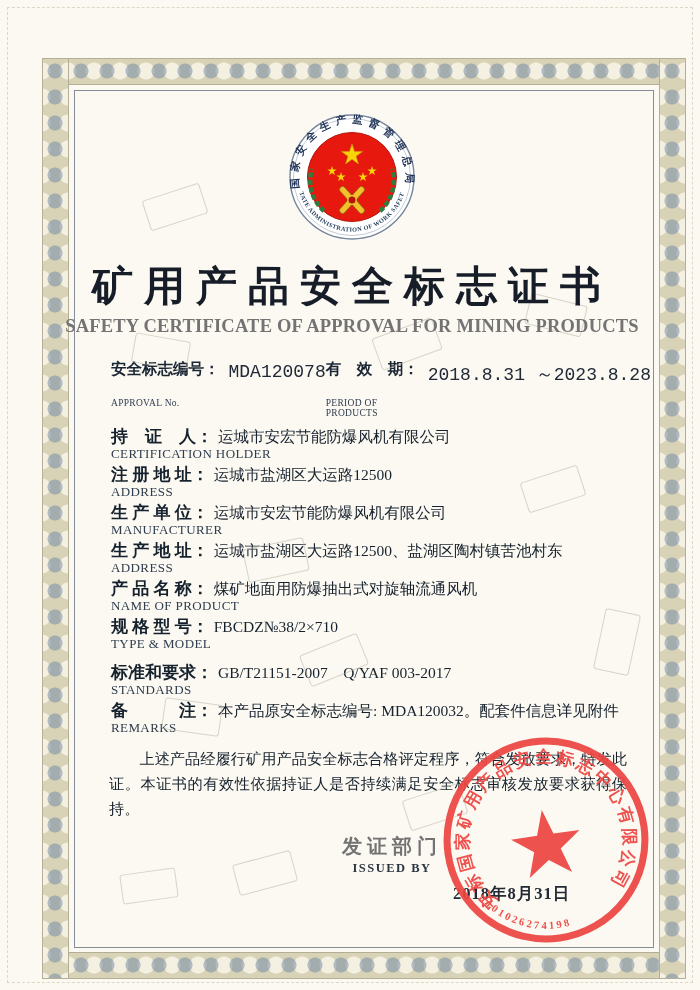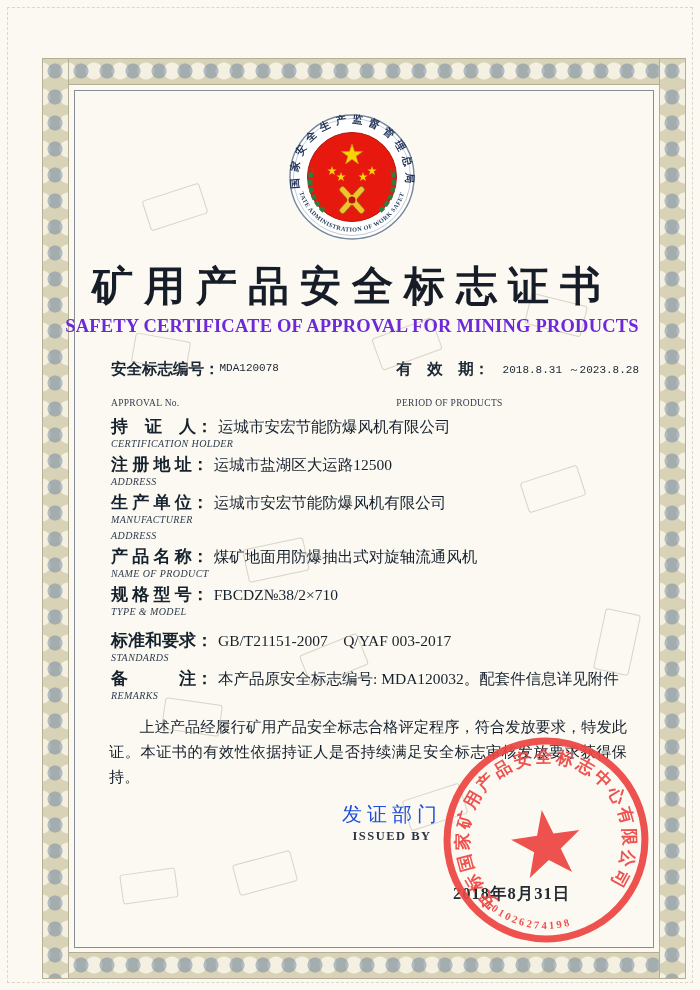--- a/index.html
+++ b/index.html
@@ -22,42 +22,42 @@
 
   .content{position:absolute;left:74px;top:90px;right:46px;bottom:42px;border:1.5px solid #868d98;}
 
   
   .ghost{position:absolute;border:1px solid rgba(186,183,170,.55);border-radius:3px;}
 
   .emblem-wrap{text-align:center;margin-top:22px;transform:translateX(-12px);}
   .title{margin-top:14px;text-align:center;transform:translateX(-12px);
     font-size:41px;font-weight:bold;letter-spacing:11px;color:#171d28;white-space:nowrap;}
   .subtitle{margin-top:2px;text-align:center;transform:translateX(-12px);
-    font-size:18.5px;font-weight:bold;letter-spacing:.2px;color:#6d28d9;}
+    font-size:18.5px;font-weight:bold;letter-spacing:.2px;color:#737373;}
 
   .approval-row{display:flex;justify-content:space-between;margin:22px 14px 0 36px;}
   .ap-group{display:flex;align-items:flex-start;}
   .lbl-stack .cn{font-size:15.5px;font-weight:bold;color:#1a2534;white-space:pre;}
   .lbl-stack .en{font-size:9.5px;letter-spacing:.3px;color:#2e3c4e;margin-top:18px;}
-  .ap-val{font-size:11px;font-family:"Liberation Mono","DejaVu Sans Mono",monospace;
-    color:#202a38;padding-top:3px;white-space:nowrap;}
+  .ap-val{font-size:18px;font-family:"Liberation Mono","DejaVu Sans Mono",monospace;
+    color:#202a38;margin-left:9px;padding-top:3px;white-space:nowrap;}
 
   .fields{margin:8px 10px 0 36px;}
   .field{margin-top:4px;}
   .field.gap{margin-top:12px;}
   .f-line{display:flex;align-items:baseline;line-height:22px;}
   .f-label{font-size:17px;font-weight:bold;color:#16212e;white-space:pre;flex:none;}
   .f-value{font-size:15.5px;color:#16212e;margin-left:5px;white-space:nowrap;}
-  .f-en{font-size:10px;line-height:12px;letter-spacing:.4px;color:#2e3c4e;font-style:italic;}
+  .f-en{font-size:13px;line-height:12px;letter-spacing:.4px;color:#2e3c4e;}
 
   .statement{margin:12px 26px 0 34px;font-size:15.2px;line-height:25px;
     text-indent:2em;color:#16212e;text-align:justify;}
 
   .issued{width:150px;margin:12px auto 0;text-align:center;transform:translateX(28px);}
-  .issued .cn{font-size:20px;font-weight:normal;letter-spacing:5px;color:#1d4ed8;}
+  .issued .cn{font-size:20px;font-weight:bold;letter-spacing:5px;color:#737373;}
   .issued .en{font-size:12.5px;font-weight:bold;letter-spacing:1.5px;color:#2a3442;margin-top:1px;}
 
   .issue-date{position:absolute;left:378px;top:792px;font-size:16.5px;font-weight:bold;
     letter-spacing:1px;color:#232a34;}
 
   .seal{position:absolute;left:364px;top:642px;width:214px;height:214px;opacity:.93;
     transform:rotate(-8deg);pointer-events:none;}
 </style>
 </head>
 <body>
@@ -153,20 +153,24 @@
         <div class="f-en">ADDRESS</div>
       </div>
       <div class="field">
         <div class="f-line">
             <span class="f-label">生 产 单 位：</span>
             <span class="f-value">运城市安宏节能防爆风机有限公司</span>
           </div>
         <div class="f-en">MANUFACTURER</div>
       </div>
       <div class="field">
+        <div class="f-line">
+            <span class="f-label">生 产 地 址：</span>
+            <span class="f-value">运城市盐湖区大运路12500、盐湖区陶村镇苦池村东</span>
+          </div>
         <div class="f-en">ADDRESS</div>
       </div>
       <div class="field">
         <div class="f-line">
             <span class="f-label">产 品 名 称：</span>
             <span class="f-value">煤矿地面用防爆抽出式对旋轴流通风机</span>
           </div>
         <div class="f-en">NAME OF PRODUCT</div>
       </div>
       <div class="field">

